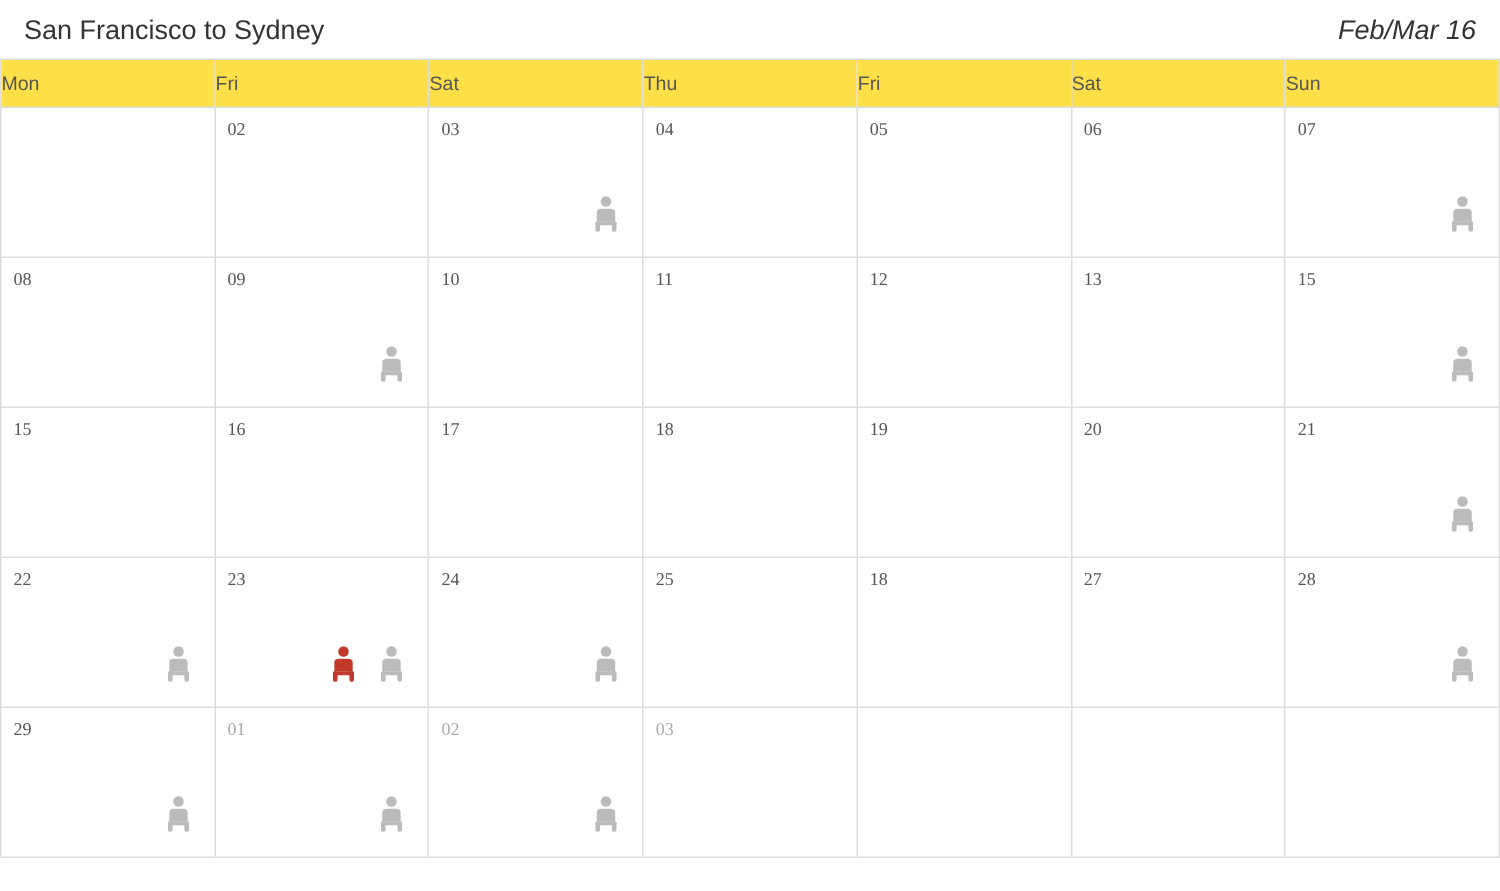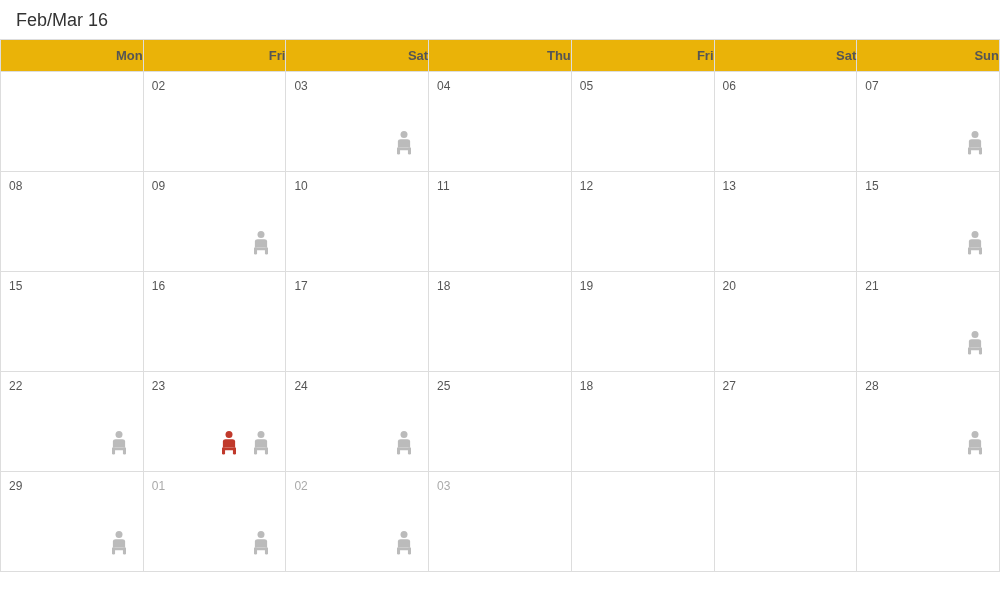--- a/index.html
+++ b/index.html
@@ -17,45 +17,47 @@
     }
     .header-title {
       font-size: 18px;
       font-weight: normal;
       color: #333;
     }
     .header-date {
       font-size: 18px;
       font-weight: normal;
       color: #333;
+      font-style: italic;
     }
     .calendar {
       width: 100%;
       border-collapse: collapse;
     }
     .calendar th {
       border: 1px solid #ddd;
-      background: #eab308;
-      text-align: right;
+      background: #fde047;
+      text-align: left;
       padding: 8px 0;
-      font-weight: bold;
+      font-weight: normal;
       font-size: 13px;
       color: #555;
     }
     .calendar td {
       border: 1px solid #ddd;
       width: 142px;
       height: 100px;
       vertical-align: top;
       padding: 6px 8px;
       position: relative;
     }
     .day-num {
       font-size: 12px;
       color: #555;
+      font-family: Liberation Serif, serif;
     }
     .day-num.dimmed {
       color: #aaa;
       text-align: center;
     }
     
     .seat-svg {
       width: 28px;
       height: 28px;
     }
@@ -65,20 +67,21 @@
       right: 10px;
       display: flex;
       align-items: flex-end;
       gap: 4px;
     }
   </style>
 </head>
 <body>
 
 <div class="header">
+  <span class="header-title">San Francisco to Sydney</span>
   <span class="header-date">Feb/Mar 16</span>
 </div>
 
 <table class="calendar">
   <thead>
     <tr id="weekday-header-row">
         <th>Mon</th>
         <th>Fri</th>
         <th>Sat</th>
         <th>Thu</th>

